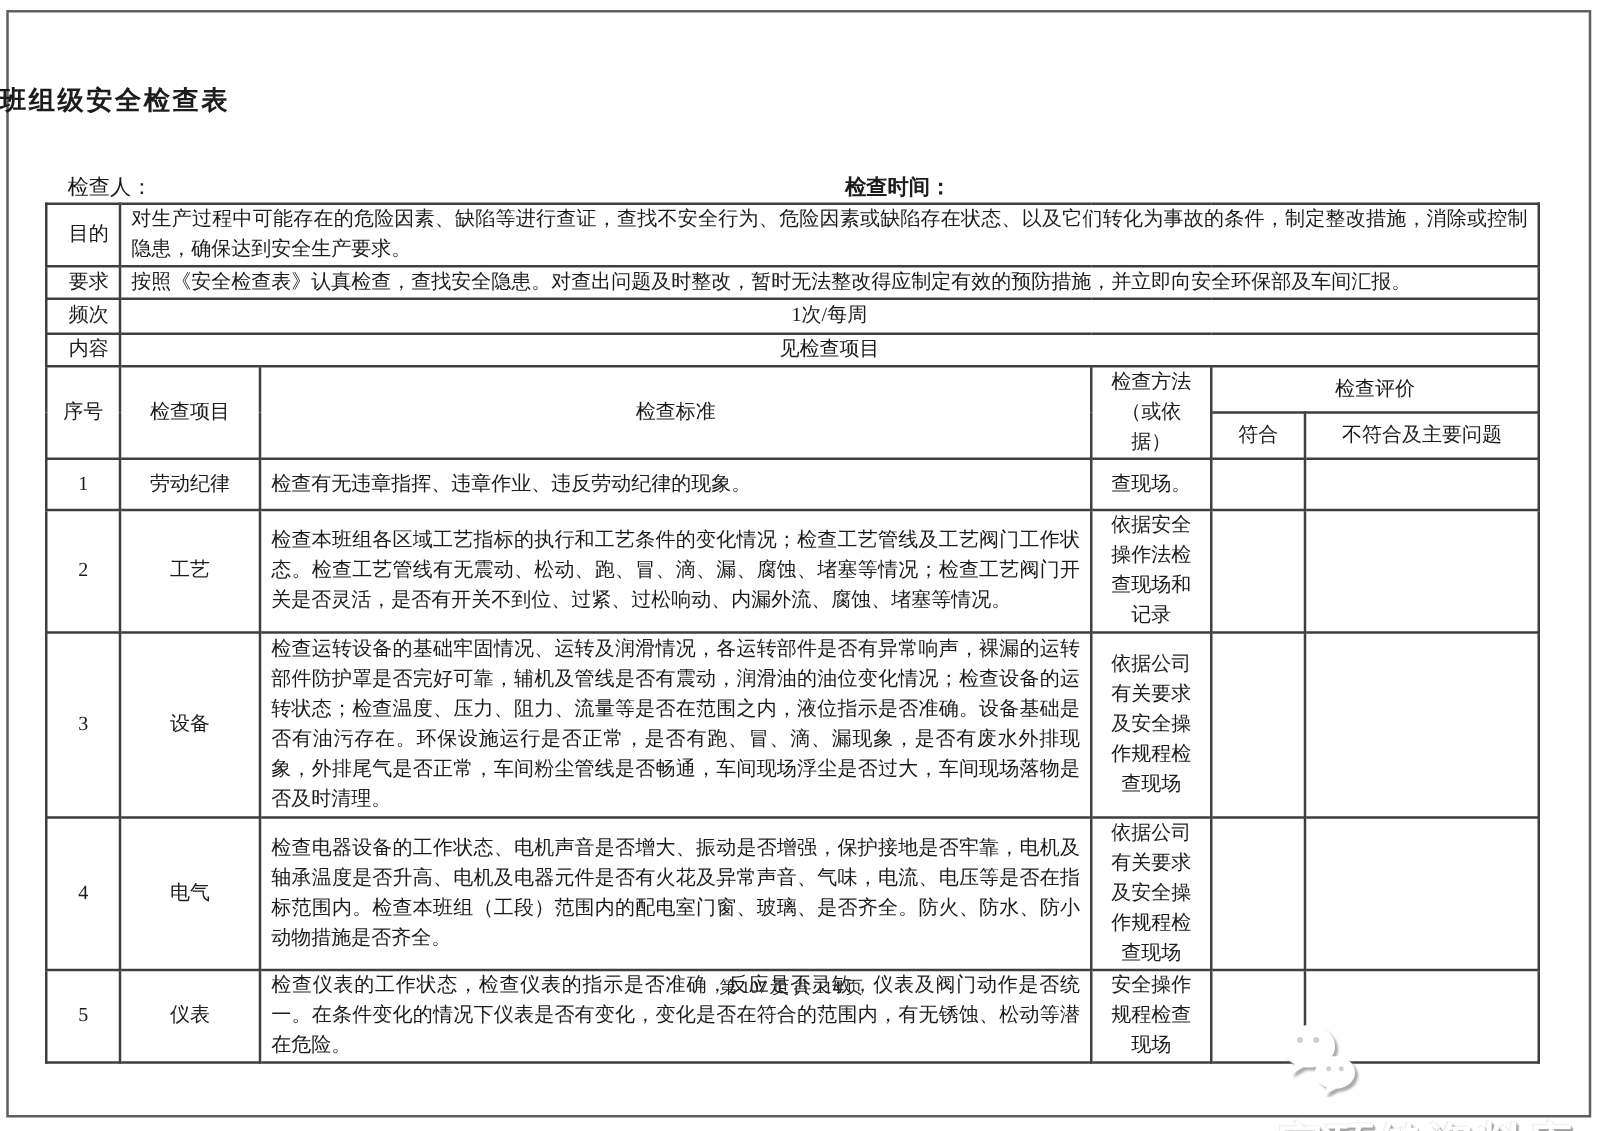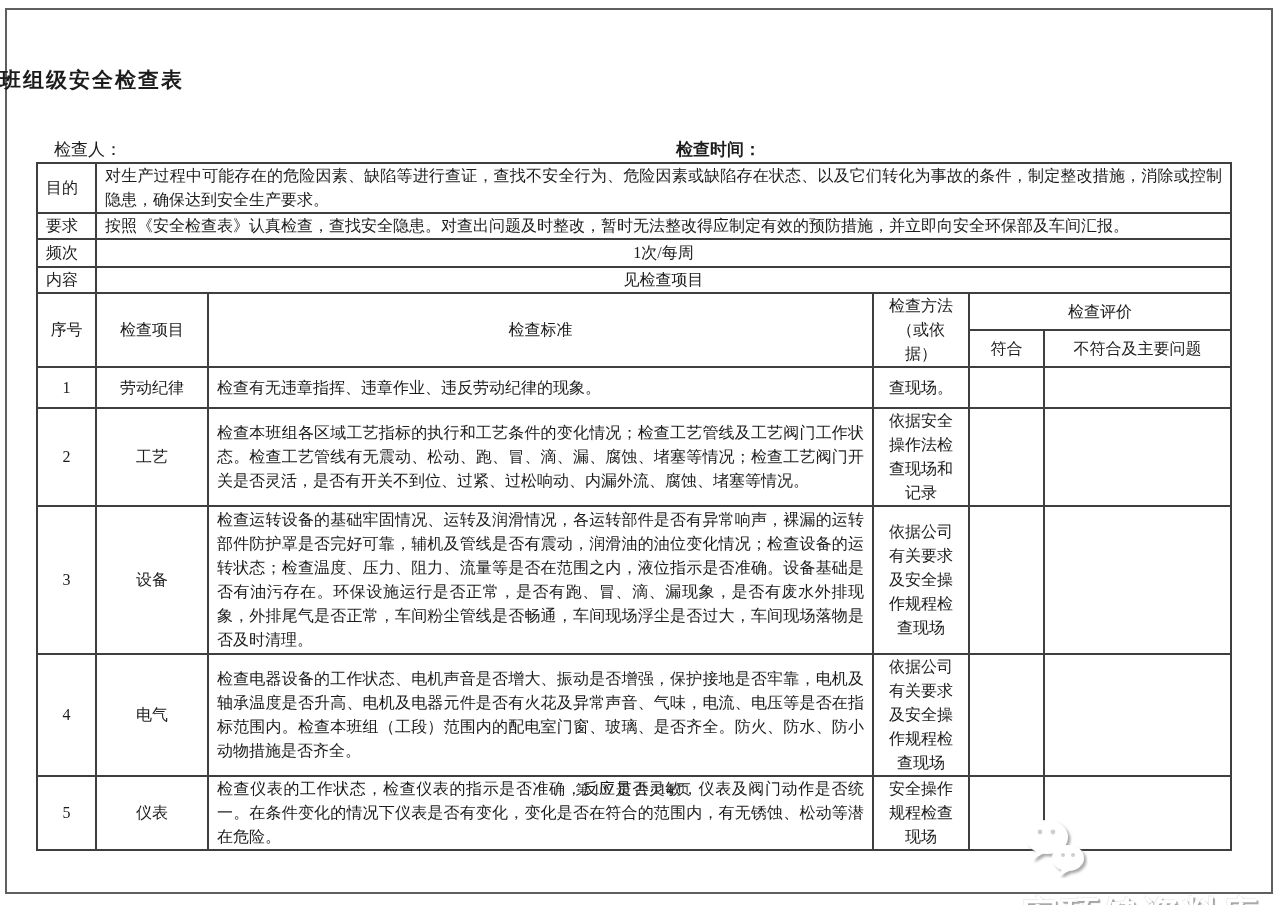--- a/index.html
+++ b/index.html
@@ -21,21 +21,21 @@
   .time-label { position:absolute; left:676px; top:0;font-weight:bold; }
 
   table.main {
     position:absolute; left:36px; top:162px; width:1194px;
     border-collapse:collapse; table-layout:fixed;
   }
   table.main td {
     border:2px solid #3f3f3f; font-size:16px; line-height:24px;
     padding:0 8px; vertical-align:middle; overflow:hidden; box-sizing:border-box;
   }
-  td.lbl { text-align:left; padding:0 2px; }
+  td.lbl { text-align:right; padding:0 2px; }
   td.ctr { text-align:center; }
   td.txt { text-align:justify; padding:0 12px; line-height:21px; }
   td.std { text-align:justify; padding:0 10px; }
   td.vt  { vertical-align:top; padding-top:4px; text-align:center;border-radius:17px; }
   td.method { text-align:center; padding:0 6px; }
   .hdr-two-line { display:block; text-align:center; }
 
   .page-footer {
     position:absolute; left:36px; top:781px; width:1194px; text-align:center;
     font-size:14px; color:#222;

